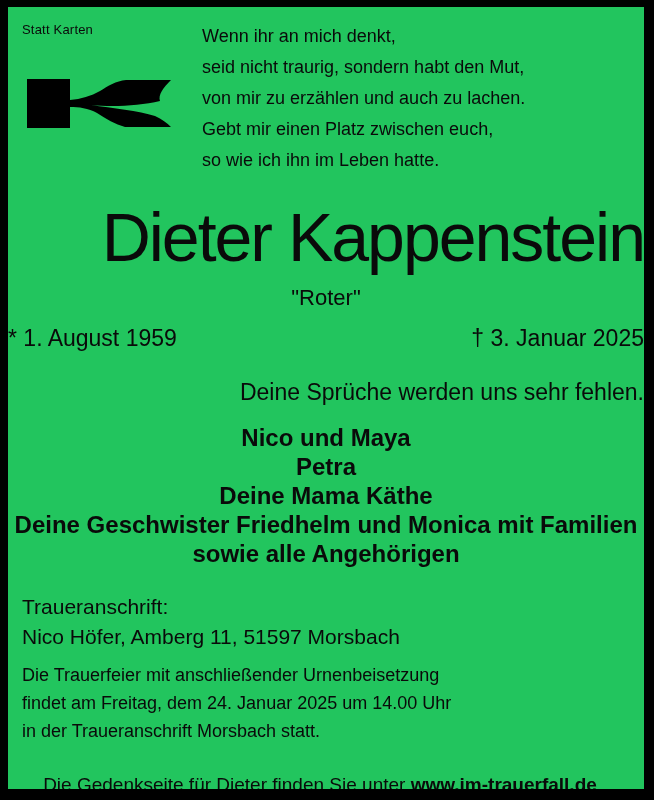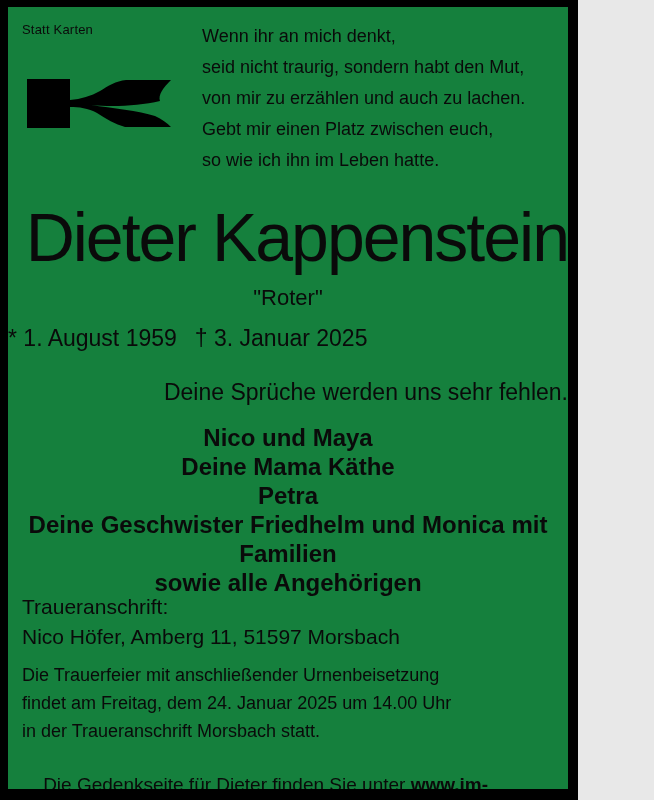--- a/index.html
+++ b/index.html
@@ -4,23 +4,23 @@
 <style>
   html, body {
     margin: 0;
     padding: 0;
     background: #e8e8e8;
   }
   * { box-sizing: border-box; }
 
   .notice {
     position: relative;
-    width: 578px;
+    width: 654px;
     height: 800px;
-    background: #15803d;
+    background: #22c55e;
     border-style: solid;
     border-color: #000000;
     border-width: 7px 10px 11px 8px;
     font-family: "Liberation Sans", sans-serif;
     color: #0a0a0a;
     overflow: hidden;
   }
 
   .top-label {
     position: absolute;
@@ -70,21 +70,21 @@
     text-align: center;
     font-size: 22px;
   }
 
   .dates {
     position: absolute;
     left: 0;
     right: 0;
     top: 318px;
     display: flex;
-    justify-content: flex-start;
+    justify-content: space-between;
     gap: 18px;
     font-size: 23px;
     white-space: nowrap;
   }
 
   .farewell {
     position: absolute;
     left: 0;
     right: 0;
     top: 372px;
@@ -169,22 +169,22 @@
 
   <div class="dates">
     <span>* 1. August 1959</span>
     <span>† 3. Januar 2025</span>
   </div>
 
   <div class="farewell">Deine Sprüche werden uns sehr fehlen.</div>
 
   <div class="mourners">
     <div>Nico und Maya</div>
+    <div>Petra</div>
     <div>Deine Mama Käthe</div>
-    <div>Petra</div>
     <div>Deine Geschwister Friedhelm und Monica mit Familien</div>
     <div>sowie alle Angehörigen</div>
   </div>
 
   <div class="address">
     <div>Traueranschrift:</div>
     <div>Nico Höfer, Amberg 11, 51597 Morsbach</div>
   </div>
 
   <div class="service">

